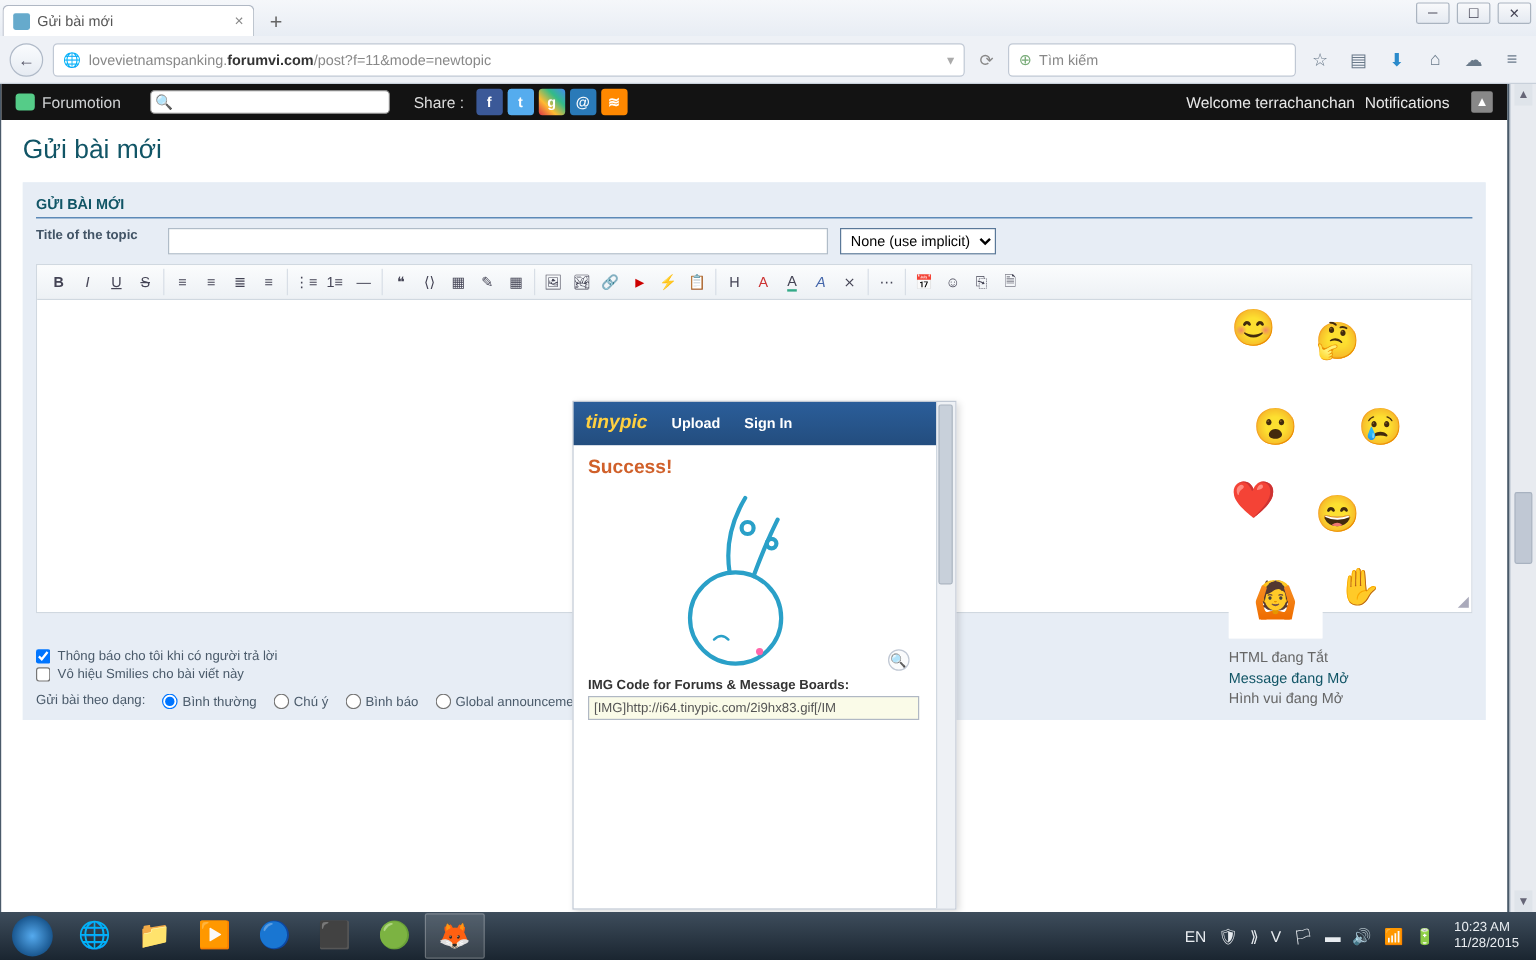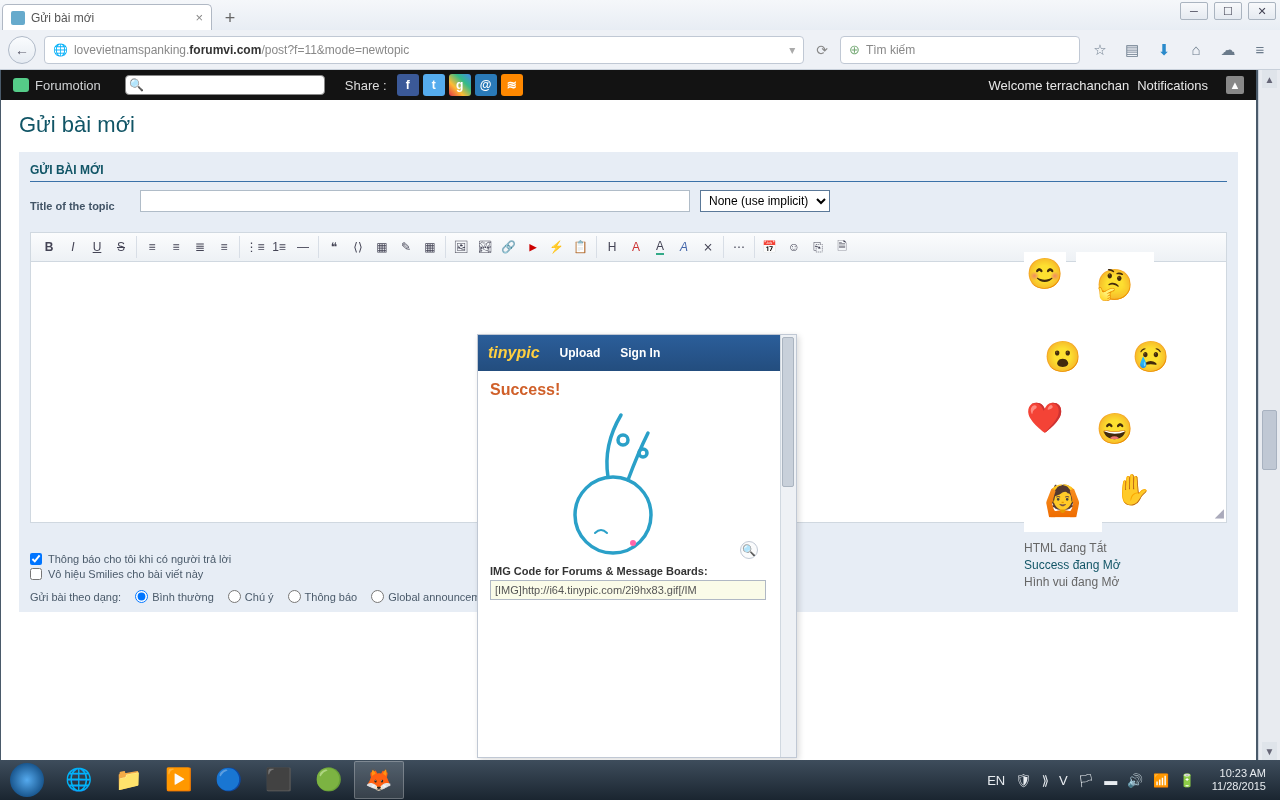--- a/index.html
+++ b/index.html
@@ -38,21 +38,21 @@
 .fhdr .sicon{width:22px;height:22px;border-radius:3px;display:flex;align-items:center;justify-content:center;font-size:12px;font-weight:bold;color:#fff}
 .fhdr .right{margin-left:auto;display:flex;gap:8px;color:#e8e8e8}
 .fhdr .scrollup{width:18px;height:18px;background:#888;border-radius:2px;margin-left:18px;display:flex;align-items:center;justify-content:center;font-size:11px}
 
 
 .pbody{padding:12px 18px}
 .ptitle{font-size:22px;color:#156;font-weight:normal;margin-bottom:14px}
 .panel{background:#e7edf5;border:1px solid #e7edf5;padding:8px 10px}
 .section-h{color:#156;font-size:12px;font-weight:bold;border-bottom:1px solid #3a71a8;padding:2px 0 4px;margin-bottom:8px;text-transform:uppercase}
 
-.formrow{display:flex;align-items:flex-end;gap:10px;margin-bottom:20px}
+.formrow{display:flex;align-items:flex-start;gap:10px;margin-bottom:8px}
 .formrow label{font-size:11px;color:#425466;font-weight:bold;width:100px}
 .formrow input[type=text]{width:550px;height:22px;border:1px solid #b0bcc8;padding:0 4px;font-size:12px}
 .formrow select{border:1px solid #5a7898;height:22px;font-size:12px;padding:0 4px;background:#fff}
 
 
 .editor{background:#fff;border:1px solid #d0d8e0;margin-top:8px}
 .etoolbar{display:flex;background:linear-gradient(#fbfcfd,#edf1f5);border-bottom:1px solid #d0d8e0;padding:3px}
 .egroup{display:flex;border-right:1px solid #d8dee6;padding:0 4px;gap:2px}
 .egroup:last-child{border-right:none}
 .ebtn{width:22px;height:22px;display:flex;align-items:center;justify-content:center;font-size:12px;color:#445;border:1px solid transparent;border-radius:2px;cursor:pointer}
@@ -80,38 +80,38 @@
 .popup .imgbox{height:160px;position:relative;display:flex;justify-content:center}
 .popup .imgbox svg{width:150px;height:160px}
 .popup .zoom{position:absolute;right:8px;bottom:6px;width:18px;height:18px;border:1px solid #c0c8d4;border-radius:9px;display:flex;align-items:center;justify-content:center;font-size:11px;color:#888;background:#fafbfc}
 .popup .codelbl{font-size:11px;font-weight:bold;color:#333;margin-top:0}
 .popup .codein{width:100%;height:20px;border:1px solid #b0b8c4;background:#fafbe8;font-size:11px;padding:0 4px;margin-top:3px;color:#555}
 
 
 .opts{margin-top:30px}
 .chkrow{font-size:11px;color:#4a5a6a;display:flex;align-items:center;gap:6px;margin-bottom:3px}
 .chkrow input{width:12px;height:12px}
-.postas{font-size:11px;color:#4a5a6a;margin-top:10px;display:flex;align-items:center;gap:14px}
+.postas{font-size:11px;color:#4a5a6a;margin-top:10px;display:flex;gap:14px}
 .postas label{display:flex;align-items:center;gap:4px}
 
 
 .vscroll{position:absolute;right:0;top:70px;bottom:40px;width:22px;background:#e8ebf0;border-left:1px solid #c8d0da}
 .vthumb{position:absolute;left:3px;right:3px;top:340px;height:60px;background:#c0c8d4;border:1px solid #a8b2c0;border-radius:2px}
 .varrow{position:absolute;left:3px;right:3px;height:18px;background:#dfe4ea;display:flex;align-items:center;justify-content:center;font-size:10px;color:#667}
 .varrow.top{top:0}.varrow.bot{bottom:0}
 
 
 .taskbar{position:absolute;bottom:0;left:0;right:0;height:40px;background:linear-gradient(#3e4d5c,#1a2530);display:flex;align-items:center}
 .taskbar .start{width:54px;height:40px;display:flex;align-items:center;justify-content:center}
 .taskbar .start .orb{width:34px;height:34px;border-radius:17px;background:radial-gradient(#5ae,#036)}
 .taskbar .tico{width:50px;height:38px;display:flex;align-items:center;justify-content:center;font-size:22px;border:1px solid transparent;border-radius:2px}
 .taskbar .tico.active{background:rgba(255,255,255,.12);border-color:rgba(255,255,255,.25)}
 .taskbar .tray{margin-left:auto;display:flex;align-items:center;gap:10px;padding:0 8px;color:#e8ecf0;font-size:11px}
 .taskbar .tray .ico{font-size:13px}
-.taskbar .clock{text-align:right;line-height:1.2;padding:0 6px}
+.taskbar .clock{text-align:left;line-height:1.2;padding:0 6px}
 </style>
 </head>
 <body>
 
 <div class="win-chrome">
   <div class="tab">
     <span class="favicon" style="background:#6ac"></span>
     <span>Gửi bài mới</span>
     <span class="close">×</span>
   </div>
@@ -262,21 +262,21 @@
           <label>
               <input type="radio" name="pa" checked="" style="">
               <span>Bình thường</span>
             </label>
           <label>
               <input type="radio" name="pa" style="">
               <span>Chú ý</span>
             </label>
           <label>
               <input type="radio" name="pa" style="">
-              <span>Thông báo</span>
+              <span>Bình báo</span>
             </label>
           <label>
               <input type="radio" name="pa" style="">
               <span>Global announcement</span>
             </label>
         </div>
       </div>
     </div>
   </div>
 
@@ -292,21 +292,21 @@
     <div class="smrow">
       <div class="sm">❤️</div>
       <div class="sm sm2">😄</div>
     </div>
     <div class="smrow">
       <div class="sm sm2" style="color:#3aa">🙆</div>
       <div class="sm">✋</div>
     </div>
     <div class="smstatus">
       <div>HTML đang Tắt</div>
-      <div><span>Success</span><span> đang Mở</span></div>
+      <div><span>Message</span><span> đang Mở</span></div>
       <div>Hình vui đang Mở</div>
     </div>
   </div>
 
   <div class="popup">
     <div class="hdr">
       <span class="tplogo"><span>tiny</span><span style="color:#ffd040">pic</span></span>
       <a>Upload</a>
       <a>Sign In</a>
     </div>

